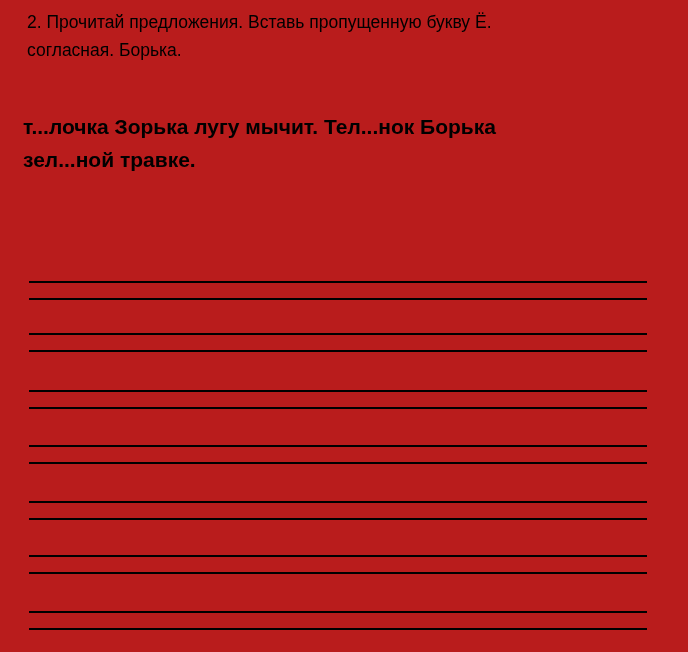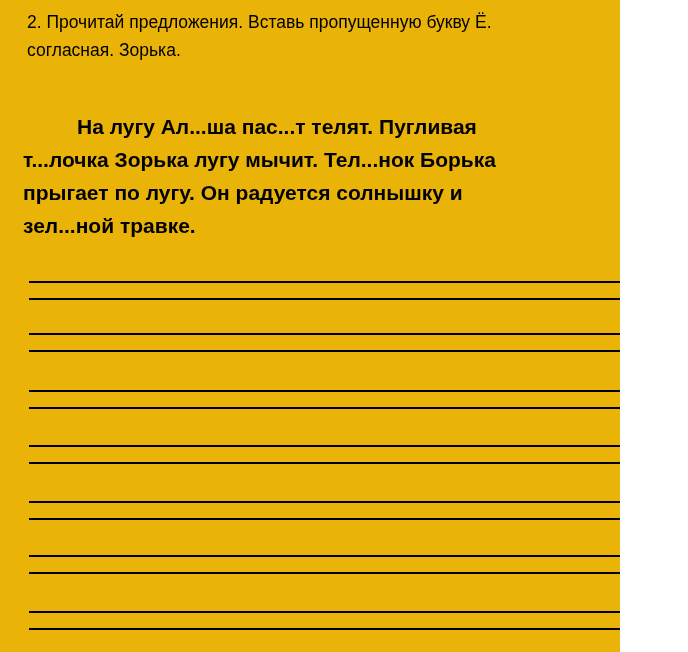--- a/index.html
+++ b/index.html
@@ -2,23 +2,23 @@
 <html lang="ru"><head>
 <meta charset="utf-8">
 <style>
   html, body {
     margin: 0;
     padding: 0;
     background: #ffffff;
   }
   .page {
     position: relative;
-    width: 620px;
+    width: 688px;
     height: 652px;
-    background: #eab308;
+    background: #b91c1c;
     overflow: hidden;
     font-family: "Liberation Sans", sans-serif;
     color: #000000;
   }
   
   .instructions {
     position: absolute;
     left: 27px;
     top: 8px;
     font-size: 17.5px;
@@ -61,27 +61,25 @@
     background: #000000;
   }
 </style>
 </head>
 <body>
 
 <div class="page">
 
   <div class="instructions">
     <div class="line">2. Прочитай предложения. Вставь пропущенную букву Ё.</div>
-    <div class="line">согласная. Зорька.</div>
+    <div class="line">согласная. Борька.</div>
   </div>
 
   <div class="exercise">
-    <div class="line indent">На лугу Ал...ша пас...т телят. Пугливая</div>
     <div class="line">т...лочка Зорька лугу мычит. Тел...нок Борька</div>
-    <div class="line">прыгает по лугу. Он радуется солнышку и</div>
     <div class="line">зел...ной травке.</div>
   </div>
 
   <div class="writing-area">
       <div class="rule" style="top: 281px; background: rgb(0, 0, 0);"></div>
       <div class="rule" style="top: 298px; background: rgb(0, 0, 0);"></div>
       <div class="rule" style="top: 333px; background: rgb(0, 0, 0);"></div>
       <div class="rule" style="top: 350px; background: rgb(0, 0, 0);"></div>
       <div class="rule" style="top: 390px; background: rgb(0, 0, 0);"></div>
       <div class="rule" style="top: 407px; background: rgb(0, 0, 0);"></div>

